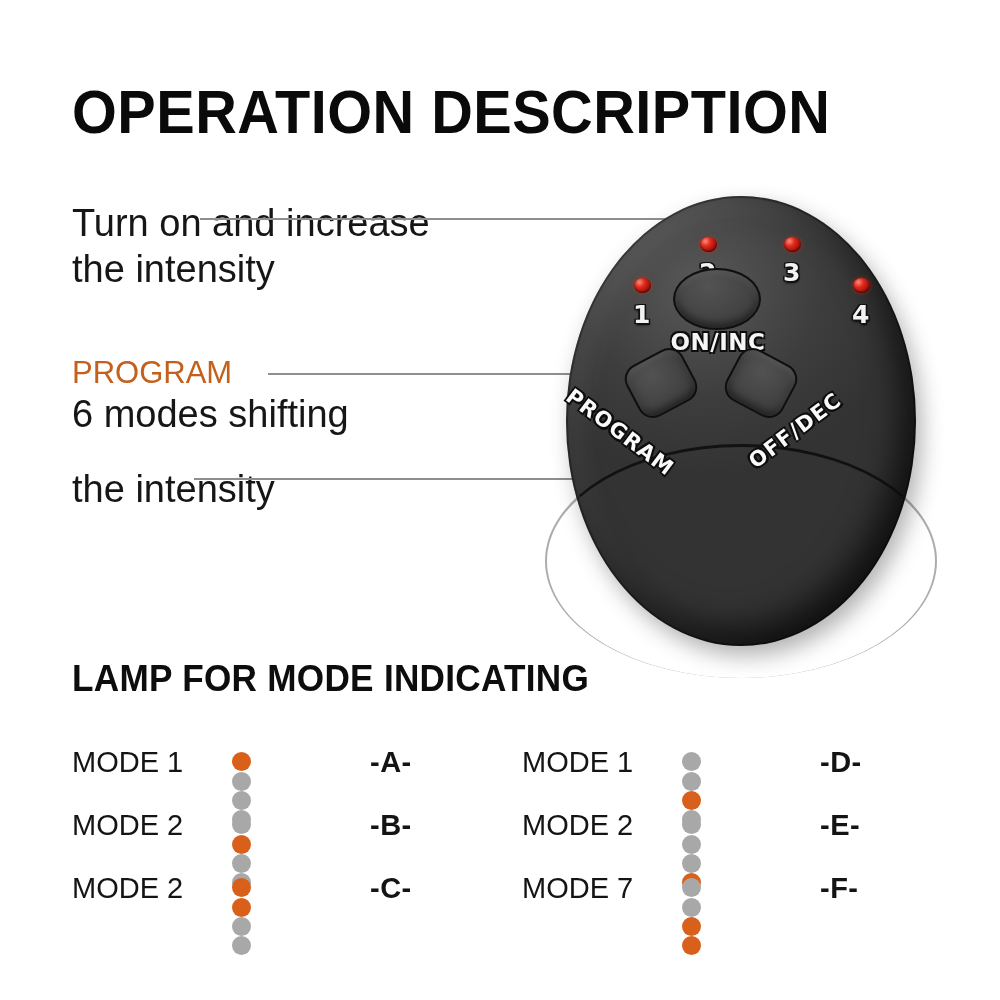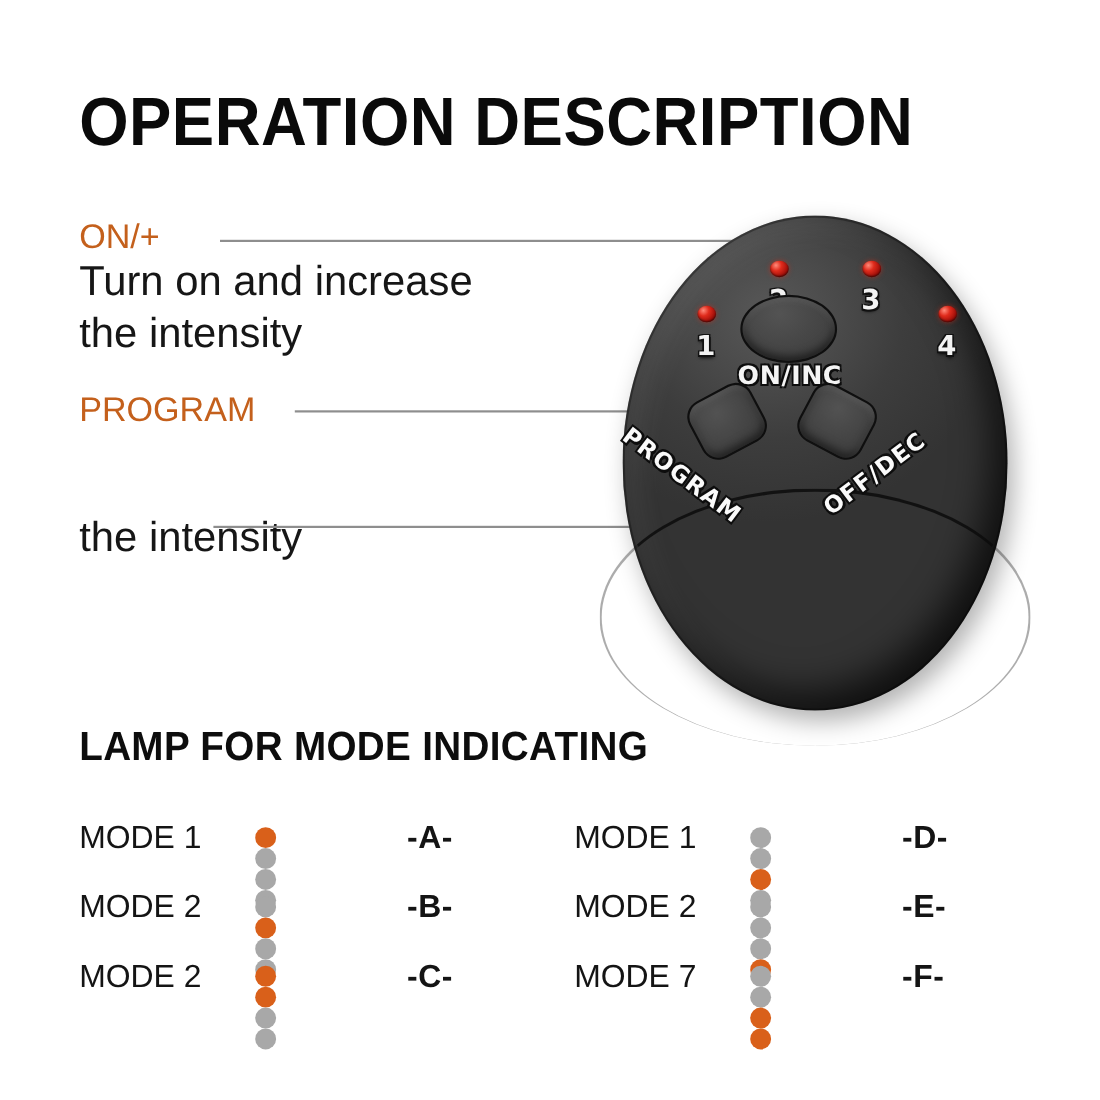--- a/index.html
+++ b/index.html
@@ -154,32 +154,34 @@
   }
 </style>
 </head>
 <body>
 
 <div id="page">
 
   <div class="main-title">OPERATION DESCRIPTION</div>
 
   <div class="callout" id="callout-on">
-    <div class="label">ON/+</div>
     <div class="desc">
       <div>Turn on and increase</div>
       <div>the intensity</div>
     </div>
   </div>
   <div class="leader h" style="left:200px; top:218px; width:552px;"></div>
   <div class="leader v" style="left:750px; top:218px; height:78px;"></div>
   <div class="enddot" style="left:744px; top:289px;"></div>
 
   <div class="callout" id="callout-program">
     <div class="label">PROGRAM</div>
+    <div class="desc">
+      <div>6 modes shifting</div>
+    </div>
   </div>
   <div class="leader h" style="left:268px; top:373px; width:431px;"></div>
   <div class="enddot" style="left:694px; top:367px;"></div>
 
   <div class="callout" id="callout-off">
     <div class="desc">
       <div>the intensity</div>
     </div>
   </div>
   <div class="leader h" style="left:194px; top:478px; width:611px;"></div>

